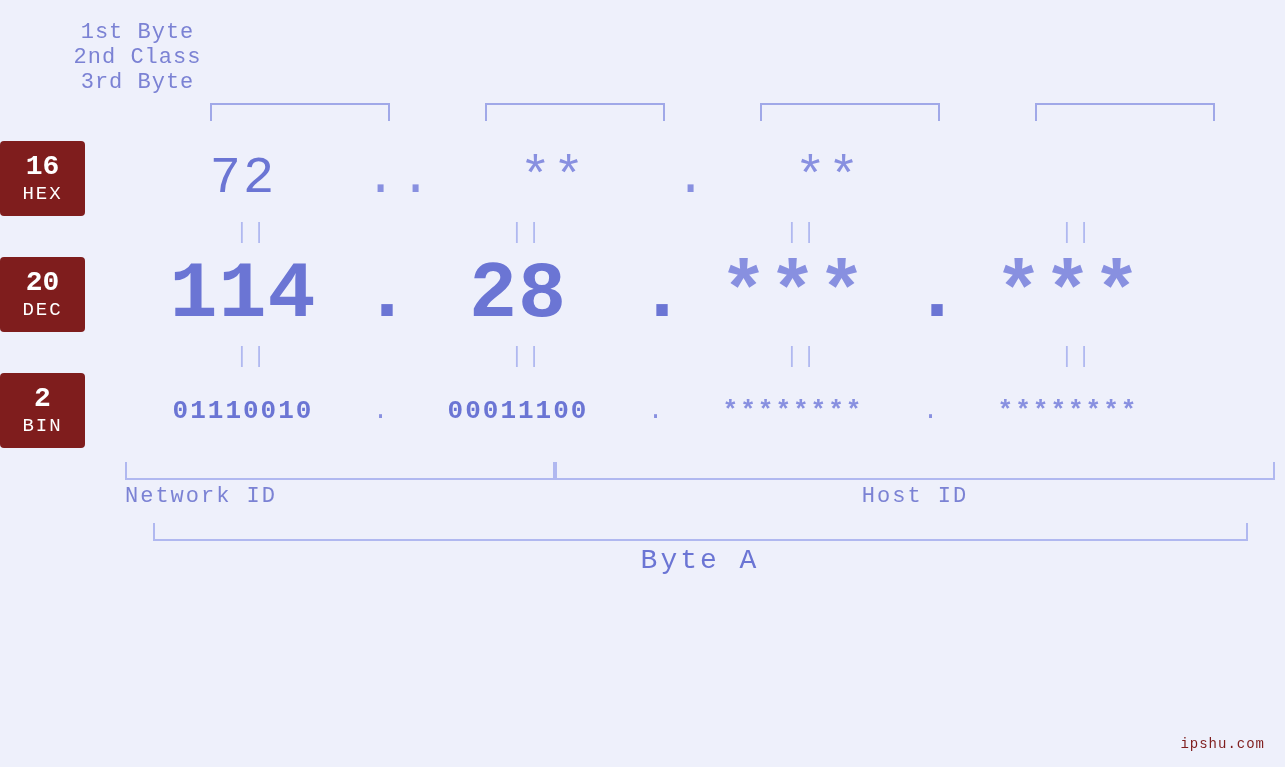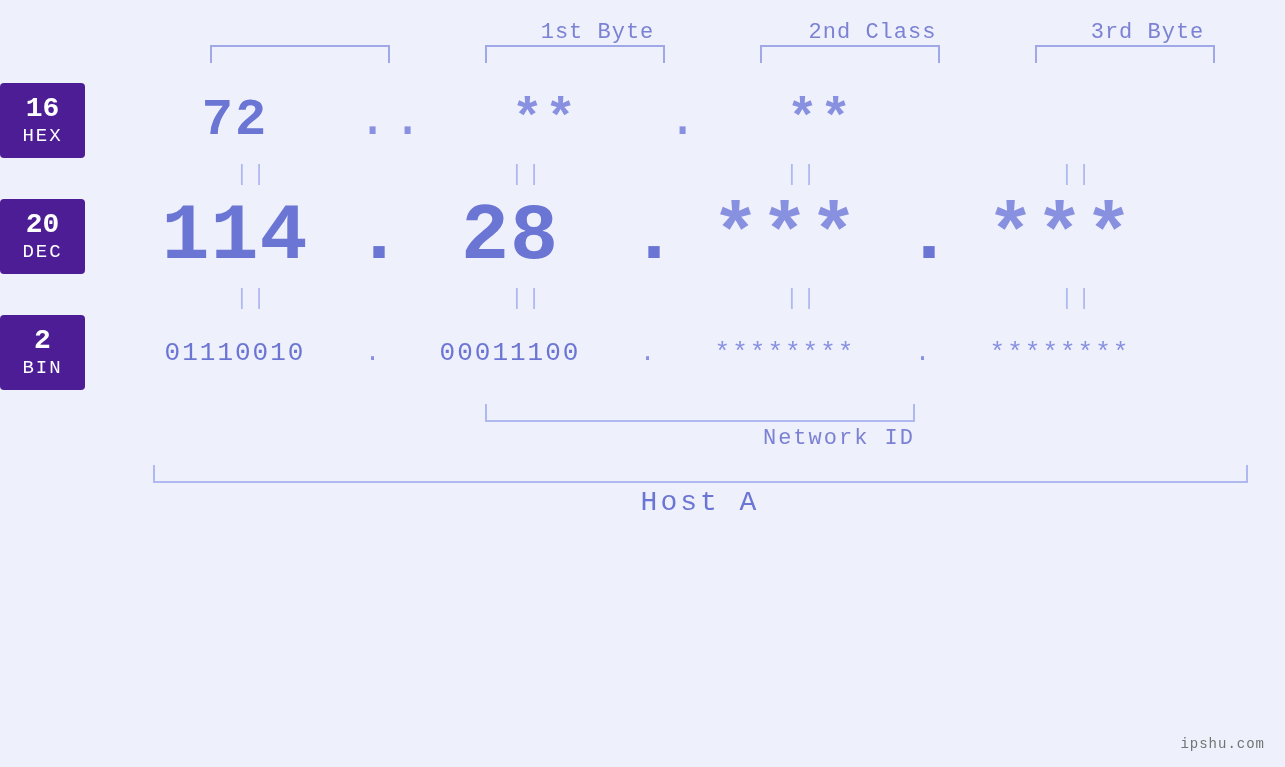--- a/index.html
+++ b/index.html
@@ -20,21 +20,23 @@
       display: flex;
       flex-direction: column;
       align-items: center;
       padding-top: 20px;
     }
 
     
     .byte-labels-row {
       display: flex;
       width: 100%;
-      justify-content: flex-end;
+      justify-content: center;
+      margin-bottom: 8px;
+      flex-direction: column;
     }
 
     .base-col {
       width: 140px;
     }
 
     .byte-col {
       width: 275px;
       text-align: center;
     }
@@ -74,28 +76,28 @@
     .data-row {
       display: flex;
       align-items: center;
       width: 100%;
       margin-bottom: 0;
     }
 
     .base-badge {
       width: 85px;
       height: 75px;
-      background-color: #4c1d95;
+      background-color: #7f1d1d;
       color: white;
       border-radius: 4px;
       display: flex;
       flex-direction: column;
       align-items: center;
       justify-content: center;
-      margin-right: 30px;
+      margin-right: 38px;
       flex-shrink: 0;
     }
 
     .badge-number {
       font-size: 28px;
       font-weight: bold;
       line-height: 1.1;
     }
 
     .badge-label {
@@ -117,21 +119,21 @@
 
     .separator {
       width: 35px;
       text-align: center;
       color: #8890e0;
     }
 
     
     .hex-val {
       font-size: 52px;
-      font-weight: 700;
+      font-weight: 400;
       letter-spacing: 2px;
     }
 
     .hex-dot {
       font-size: 52px;
       color: #8890e0;
     }
 
     
     .dec-val {
@@ -142,21 +144,21 @@
 
     .dec-dot {
       font-size: 80px;
       font-weight: bold;
       color: #6b75d4;
     }
 
     
     .bin-val {
       font-size: 26px;
-      font-weight: 400;
+      font-weight: 700;
       letter-spacing: 2px;
     }
 
     .bin-dot {
       font-size: 26px;
       color: #8890e0;
     }
 
     
     .equals-row {
@@ -172,21 +174,21 @@
       color: #b0b8f0;
       font-size: 22px;
       letter-spacing: 4px;
     }
 
     
     .watermark {
       position: absolute;
       bottom: 15px;
       right: 20px;
-      color: #737373;
+      color: #7f1d1d;
       font-size: 14px;
       letter-spacing: 1px;
     }
 
     .masked {
       color: #8890e0;
     }
   </style>
 </head>
 <body>
@@ -300,27 +302,31 @@
       </div>
       <div class="separator bin-dot">.</div>
       <div class="byte-value">
         <span class="bin-val masked">********</span>
       </div>
     </div>
   </div>
 
   <div style="padding-left: 115px; margin-top: 14px; display: flex; gap: 0;">
 
-    <div style="display: flex; flex-direction: column; align-items: flex-end;">
+    <div style="display: flex; flex-direction: column; align-items: flex-start;">
       <div style="border: 2px solid #b0b8f0; border-top: none; width: 430px; height: 18px;"></div>
       <span style="color: #7b82d4; font-size: 22px; letter-spacing: 2px; margin-top: 4px; font-family: 'Courier New', monospace;">Network ID</span>
     </div>
 
+    <div style="display: flex; flex-direction: column; align-items: center;">
+      <div style="border: 2px solid #b0b8f0; border-top: none; width: 720px; height: 18px;"></div>
+      <span style="color: #7b82d4; font-size: 22px; letter-spacing: 2px; margin-top: 4px; font-family: 'Courier New', monospace;">Host ID</span>
+    </div>
   </div>
 
   <div style="padding-left: 115px; margin-top: 14px; display: flex; flex-direction: column; align-items: center; width: calc(1095px + 115px);">
     <div style="border: 2px solid #b0b8f0; border-top: none; width: 1095px; height: 18px; align-self: flex-end; margin-right: 0;"></div>
-    <span style="color: #6b75d4; font-size: 28px; letter-spacing: 3px; margin-top: 4px; font-family: 'Courier New', monospace; width: 1095px; text-align: center;">Host A</span>
+    <span style="color: #6b75d4; font-size: 28px; letter-spacing: 3px; margin-top: 4px; font-family: 'Courier New', monospace; width: 1095px; text-align: center;">Byte A</span>
   </div>
 
   <div class="watermark">ipshu.com</div>
 
 </div>
 
 </body></html>

